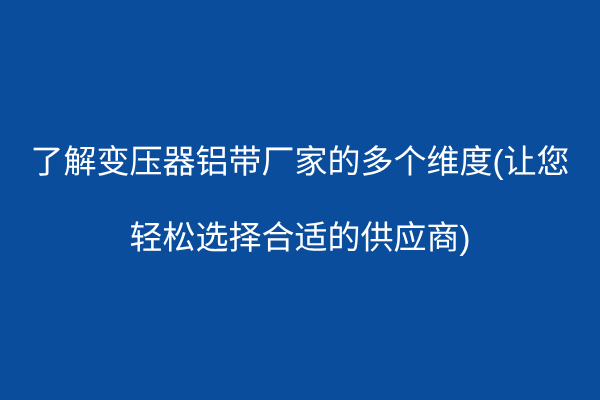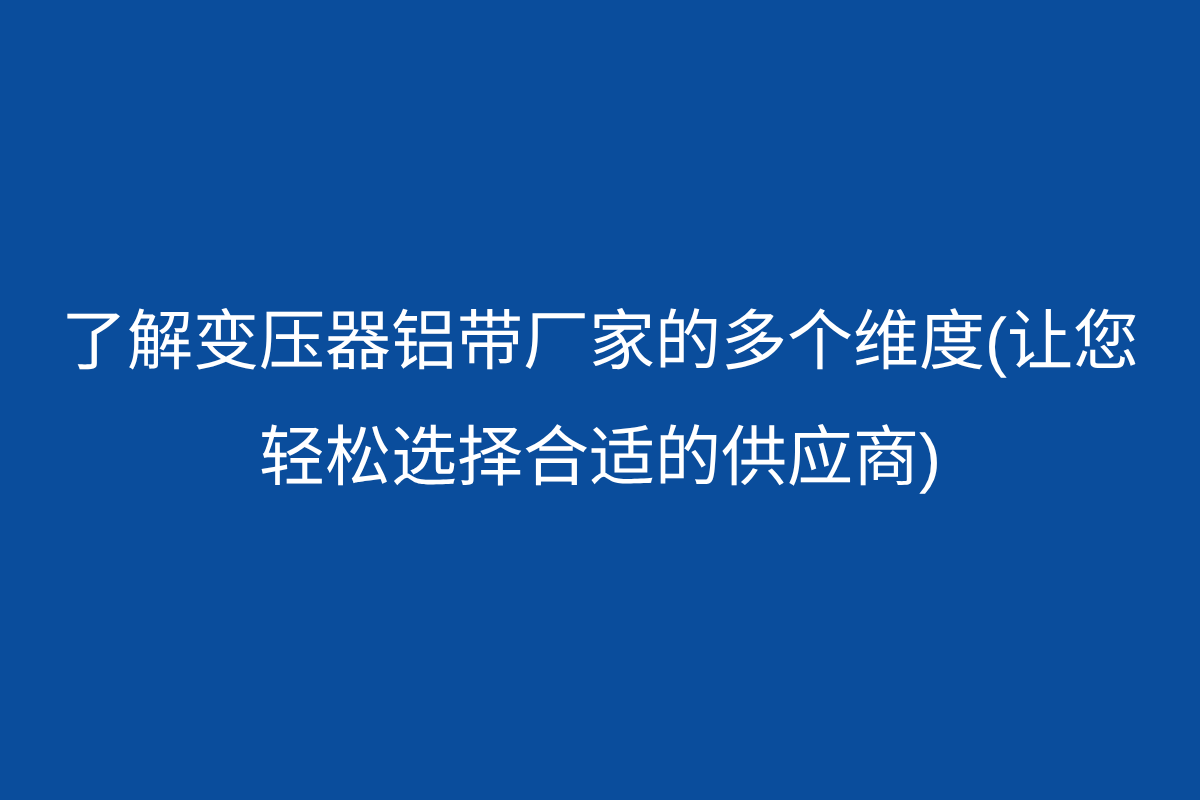--- a/index.html
+++ b/index.html
@@ -47,17 +47,17 @@
     -webkit-font-smoothing: antialiased;
   }
 </style>
 </head>
 <body>
 
 <div id="banner-card" style="background: rgb(10, 77, 156);">
 
   <div id="title-block">
 
-    <h1 id="banner-title" style="color: rgb(255, 255, 255); font-size: 33px; line-height: 58px;">了解变压器铝带厂家的多个维度(让您轻松选择合适的供应商)</h1>
+    <h1 id="banner-title" style="color: rgb(255, 255, 255); font-size: 33px; line-height: 76px;">了解变压器铝带厂家的多个维度(让您轻松选择合适的供应商)</h1>
 
   </div>
 
 </div>
 
 </body></html>

